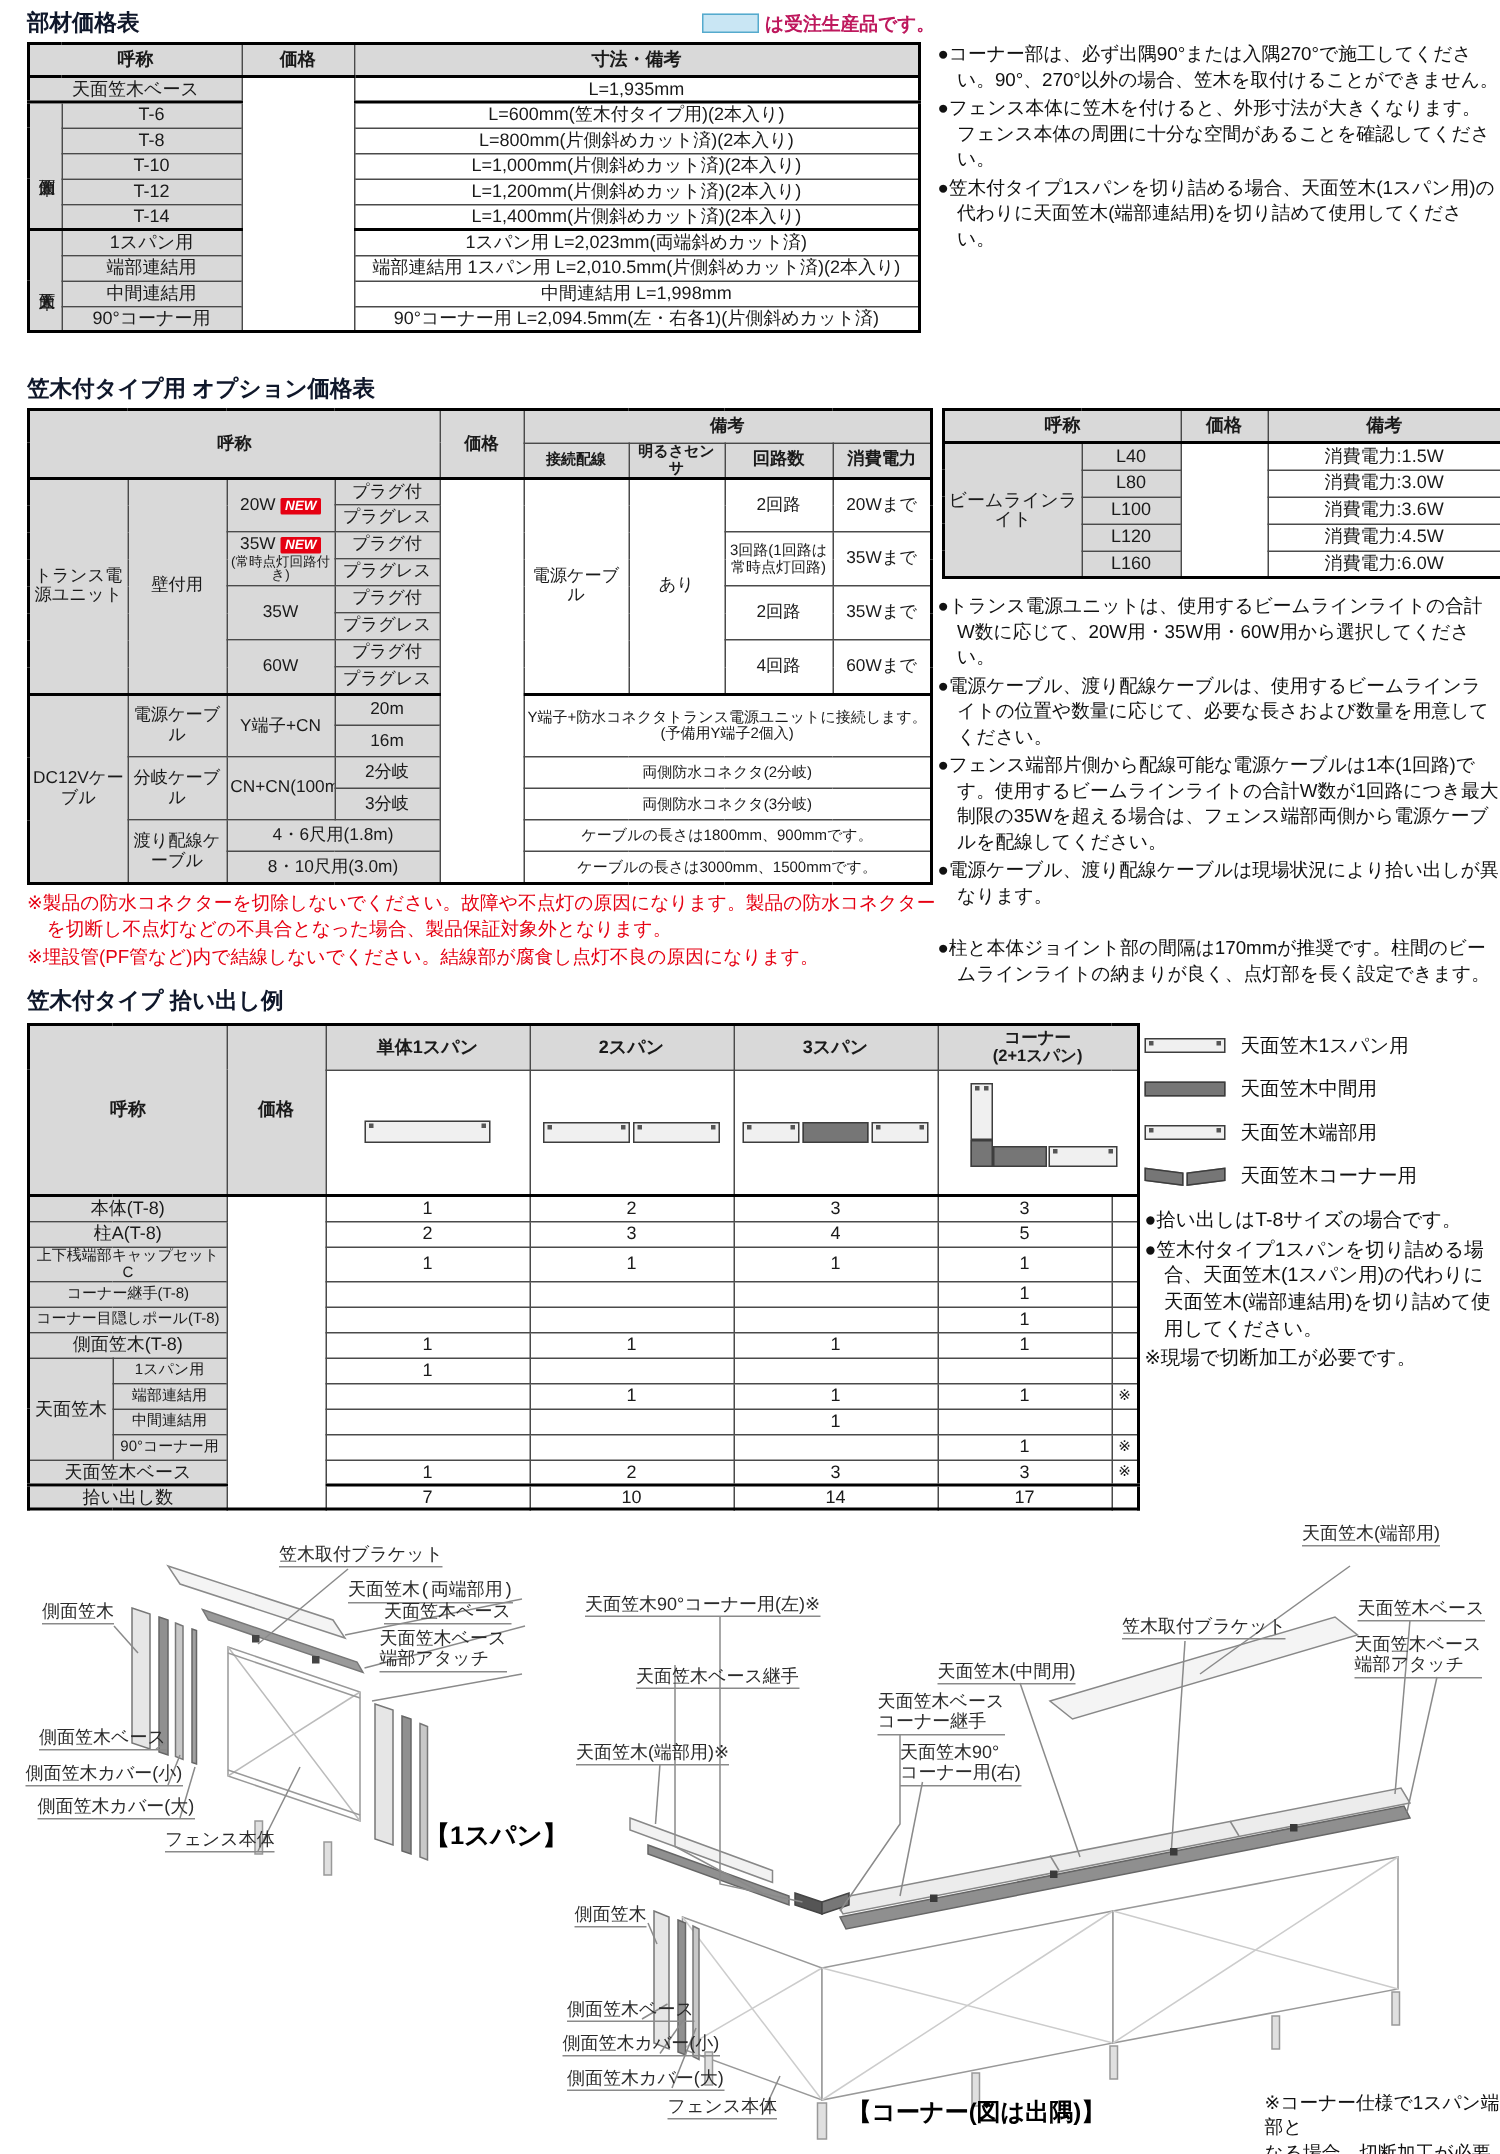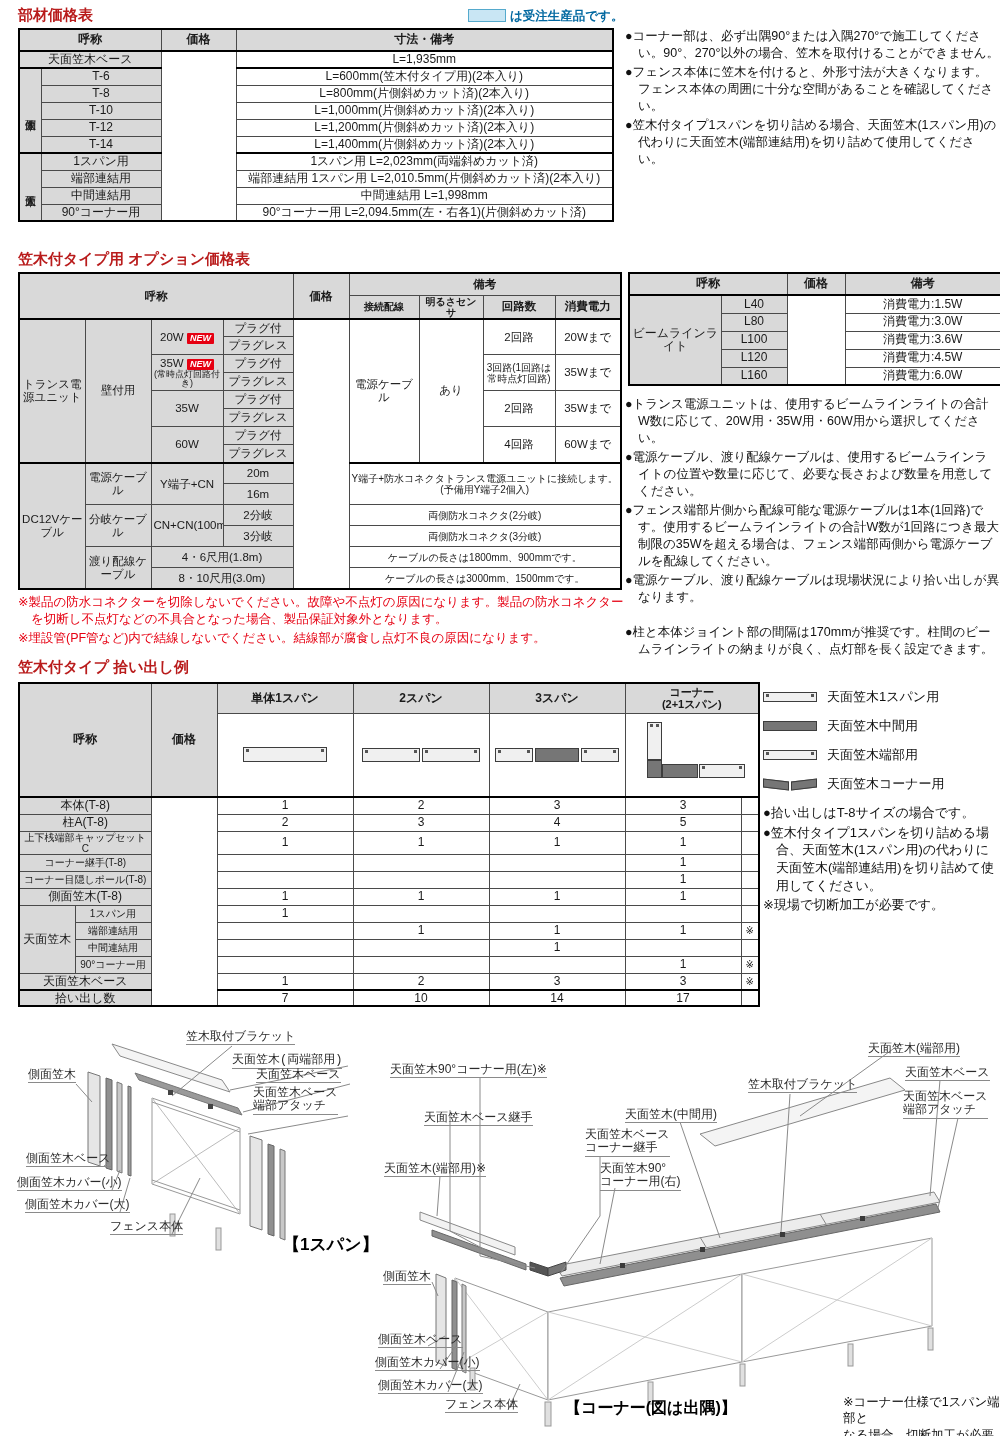--- a/index.html
+++ b/index.html
@@ -2,21 +2,21 @@
 <html><head>
 <meta charset="utf-8">
 <style>
   * { margin:0; padding:0; box-sizing:border-box; }
   html,body { background:#ffffff; }
   body {
     width:1000px; height:1436px; position:relative; overflow:hidden;
     font-family:"Liberation Sans","DejaVu Sans",sans-serif; color:#1a1a1a; font-size:12px;
   }
   .abs { position:absolute; }
-  .sec-title { font-size:15px; font-weight:bold; color:#b91c1c; }
+  .sec-title { font-size:15px; font-weight:bold; color:#0f172a; }
   
   table.t { border-collapse:collapse; table-layout:fixed; border:2px solid #000; }
   table.t th, table.t td {
     border:1px solid #4a4a4a; text-align:center; vertical-align:middle;
     padding:0 2px; overflow:hidden; line-height:1.12;
   }
   .gray, table.t th { background:#d9d9d9; }
   .white { background:#fff; }
   .b2t { border-top:2px solid #000 !important; }
   .b2b { border-bottom:2px solid #000 !important; }
@@ -27,21 +27,21 @@
   .new-badge {
     display:inline-block; background:#e60012; color:#fff; font-weight:bold;
     font-size:9px; line-height:11px; padding:0 3px; border-radius:1px; font-style:italic;
   }
   
   .note-list { font-size:12.5px; line-height:1.36; color:#111; }
   .note-item { text-indent:-13px; padding-left:13px; margin-bottom:2px; }
   .warn { color:#e60012; font-size:12.5px; line-height:1.35; }
   .warn .note-item { text-indent:-13px; padding-left:13px; }
   .mto-box { display:inline-block; width:38px; height:13px; background:#c9e6f4; border:1px solid #55aacd; vertical-align:-2px; margin-right:4px; }
-  .mto-text { color:#0369a1; font-weight:bold; font-size:12.5px; }
+  .mto-text { color:#be185d; font-weight:bold; font-size:12.5px; }
   
   .icwrap { display:flex; align-items:center; justify-content:center; gap:2px; height:100%; }
   .pb { border:1px solid #3d3d3d; background:#f0f0f0; position:relative; }
   .pb.dark { background:#767676; }
   .pb.tick:before, .pb.tick:after { content:""; position:absolute; top:1px; width:3px; height:3px; background:#555; }
   .pb.tick:before { left:2px; } .pb.tick:after { right:2px; }
   .cwrap { position:relative; width:118px; height:66px; margin:0 auto; }
   .cwrap .pb { position:absolute; }
   
   .lg-row { display:flex; align-items:center; margin-bottom:11px; }
@@ -576,32 +576,32 @@
   <div class="dlabel" style="left:186px; top:14px;">笠木取付ブラケット</div>
   <div class="dlabel" style="left:232px; top:38px;font-family:Liberation Mono, monospace;">天面笠木(両端部用)</div>
   <div class="dlabel" style="left:256px; top:52px;">天面笠木ベース</div>
   <div class="dlabel" style="left:253px; top:70px;">天面笠木ベース
 端部アタッチ</div>
   <div class="dlabel" style="left:28px; top:52px;">側面笠木</div>
   <div class="dlabel" style="left:26px; top:136px;">側面笠木ベース</div>
   <div class="dlabel" style="left:17px; top:160px;">側面笠木カバー(小)</div>
   <div class="dlabel" style="left:25px; top:182px;">側面笠木カバー(大)</div>
   <div class="dlabel" style="left:110px; top:204px;">フェンス本体</div>
-  <div class="dcaption" style="left:283px; top:196px; font-size:17px;margin-top:21px;">【1スパン】</div>
+  <div class="dcaption" style="left:283px; top:196px; font-size:17px;">【1スパン】</div>
 
   
   <div class="dlabel" style="left:390px; top:47px;">天面笠木90°コーナー用(左)※</div>
   <div class="dlabel" style="left:424px; top:95px;">天面笠木ベース継手</div>
   <div class="dlabel" style="left:384px; top:146px;">天面笠木(端部用)※</div>
   <div class="dlabel" style="left:625px; top:92px;">天面笠木(中間用)</div>
   <div class="dlabel" style="left:585px; top:112px;">天面笠木ベース
 コーナー継手</div>
   <div class="dlabel" style="left:600px; top:146px;">天面笠木90°
 コーナー用(右)</div>
-  <div class="dlabel" style="left:868px; top:26px;">天面笠木(端部用)</div>
+  <div class="dlabel" style="left:868px; top:0;">天面笠木(端部用)</div>
   <div class="dlabel" style="left:748px; top:62px;">笠木取付ブラケット</div>
   <div class="dlabel" style="left:905px; top:50px;">天面笠木ベース</div>
   <div class="dlabel" style="left:903px; top:74px;">天面笠木ベース
 端部アタッチ</div>
   <div class="dlabel" style="left:383px; top:254px;">側面笠木</div>
   <div class="dlabel" style="left:378px; top:317px;">側面笠木ベース</div>
   <div class="dlabel" style="left:375px; top:340px;">側面笠木カバー(小)</div>
   <div class="dlabel" style="left:378px; top:363px;">側面笠木カバー(大)</div>
   <div class="dlabel" style="left:445px; top:382px;">フェンス本体</div>
   <div class="dcaption" style="left:565px; top:382px; font-size:16px;">【コーナー(図は出隅)】</div>

